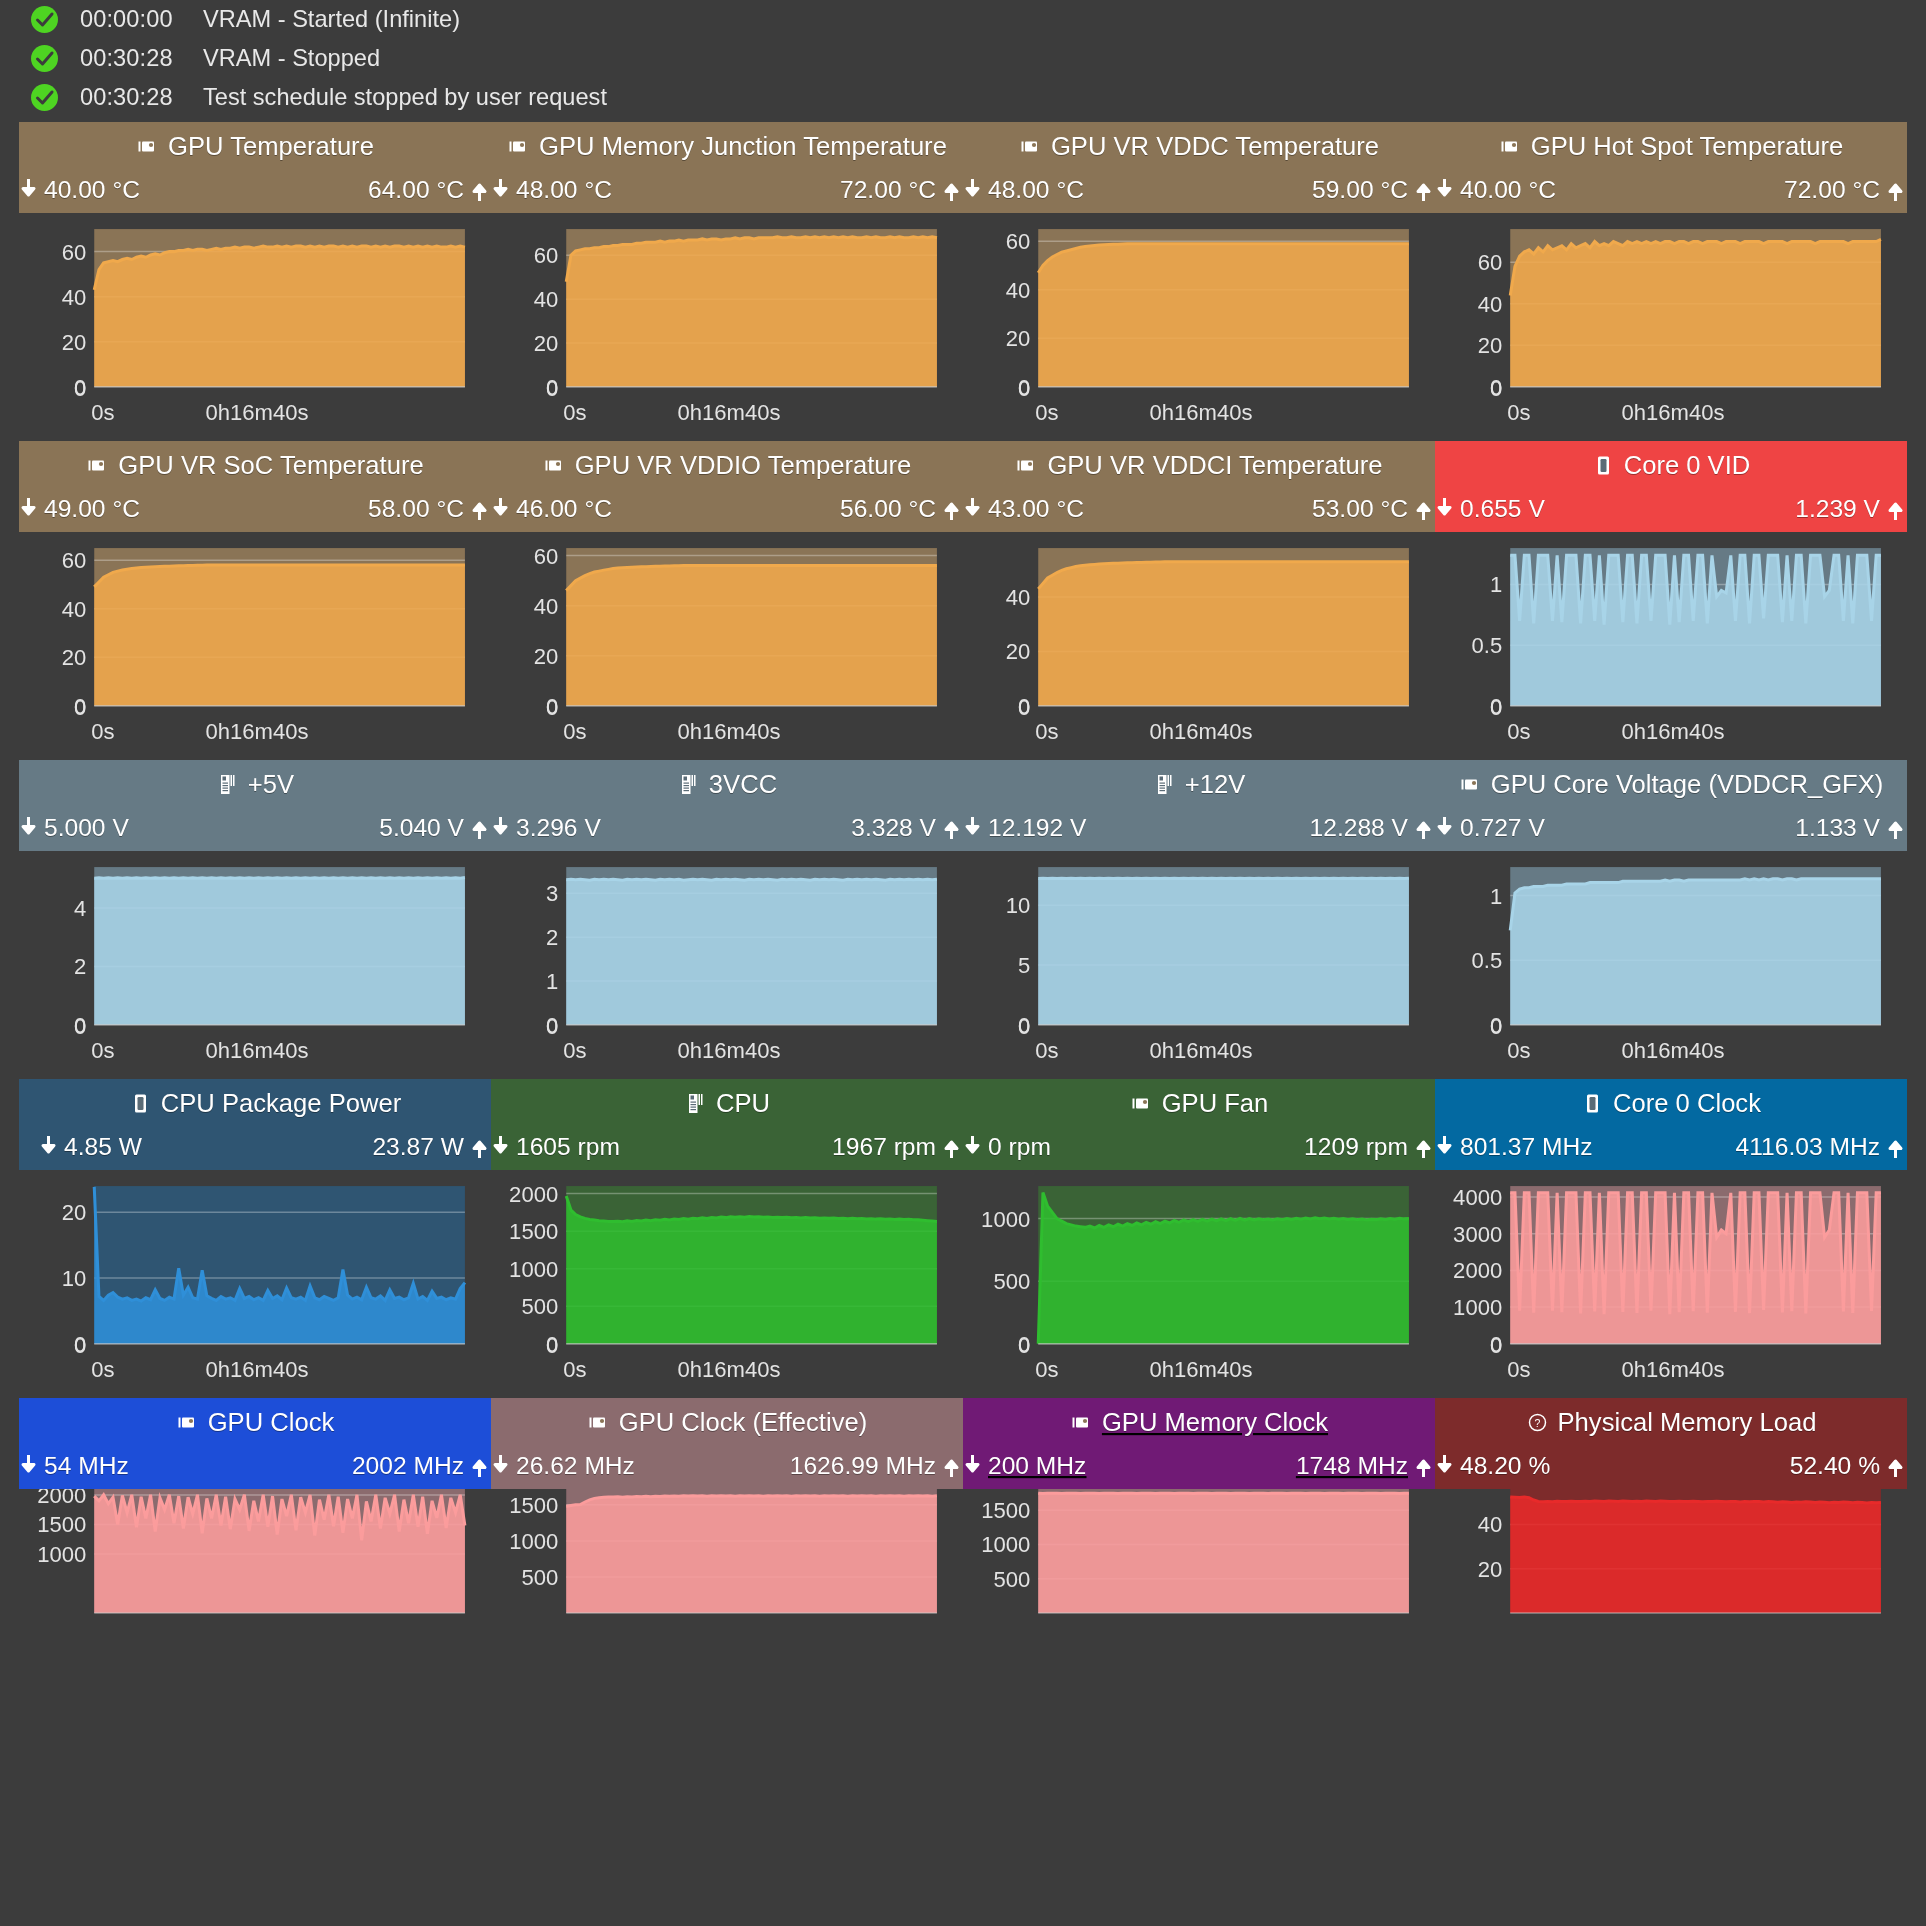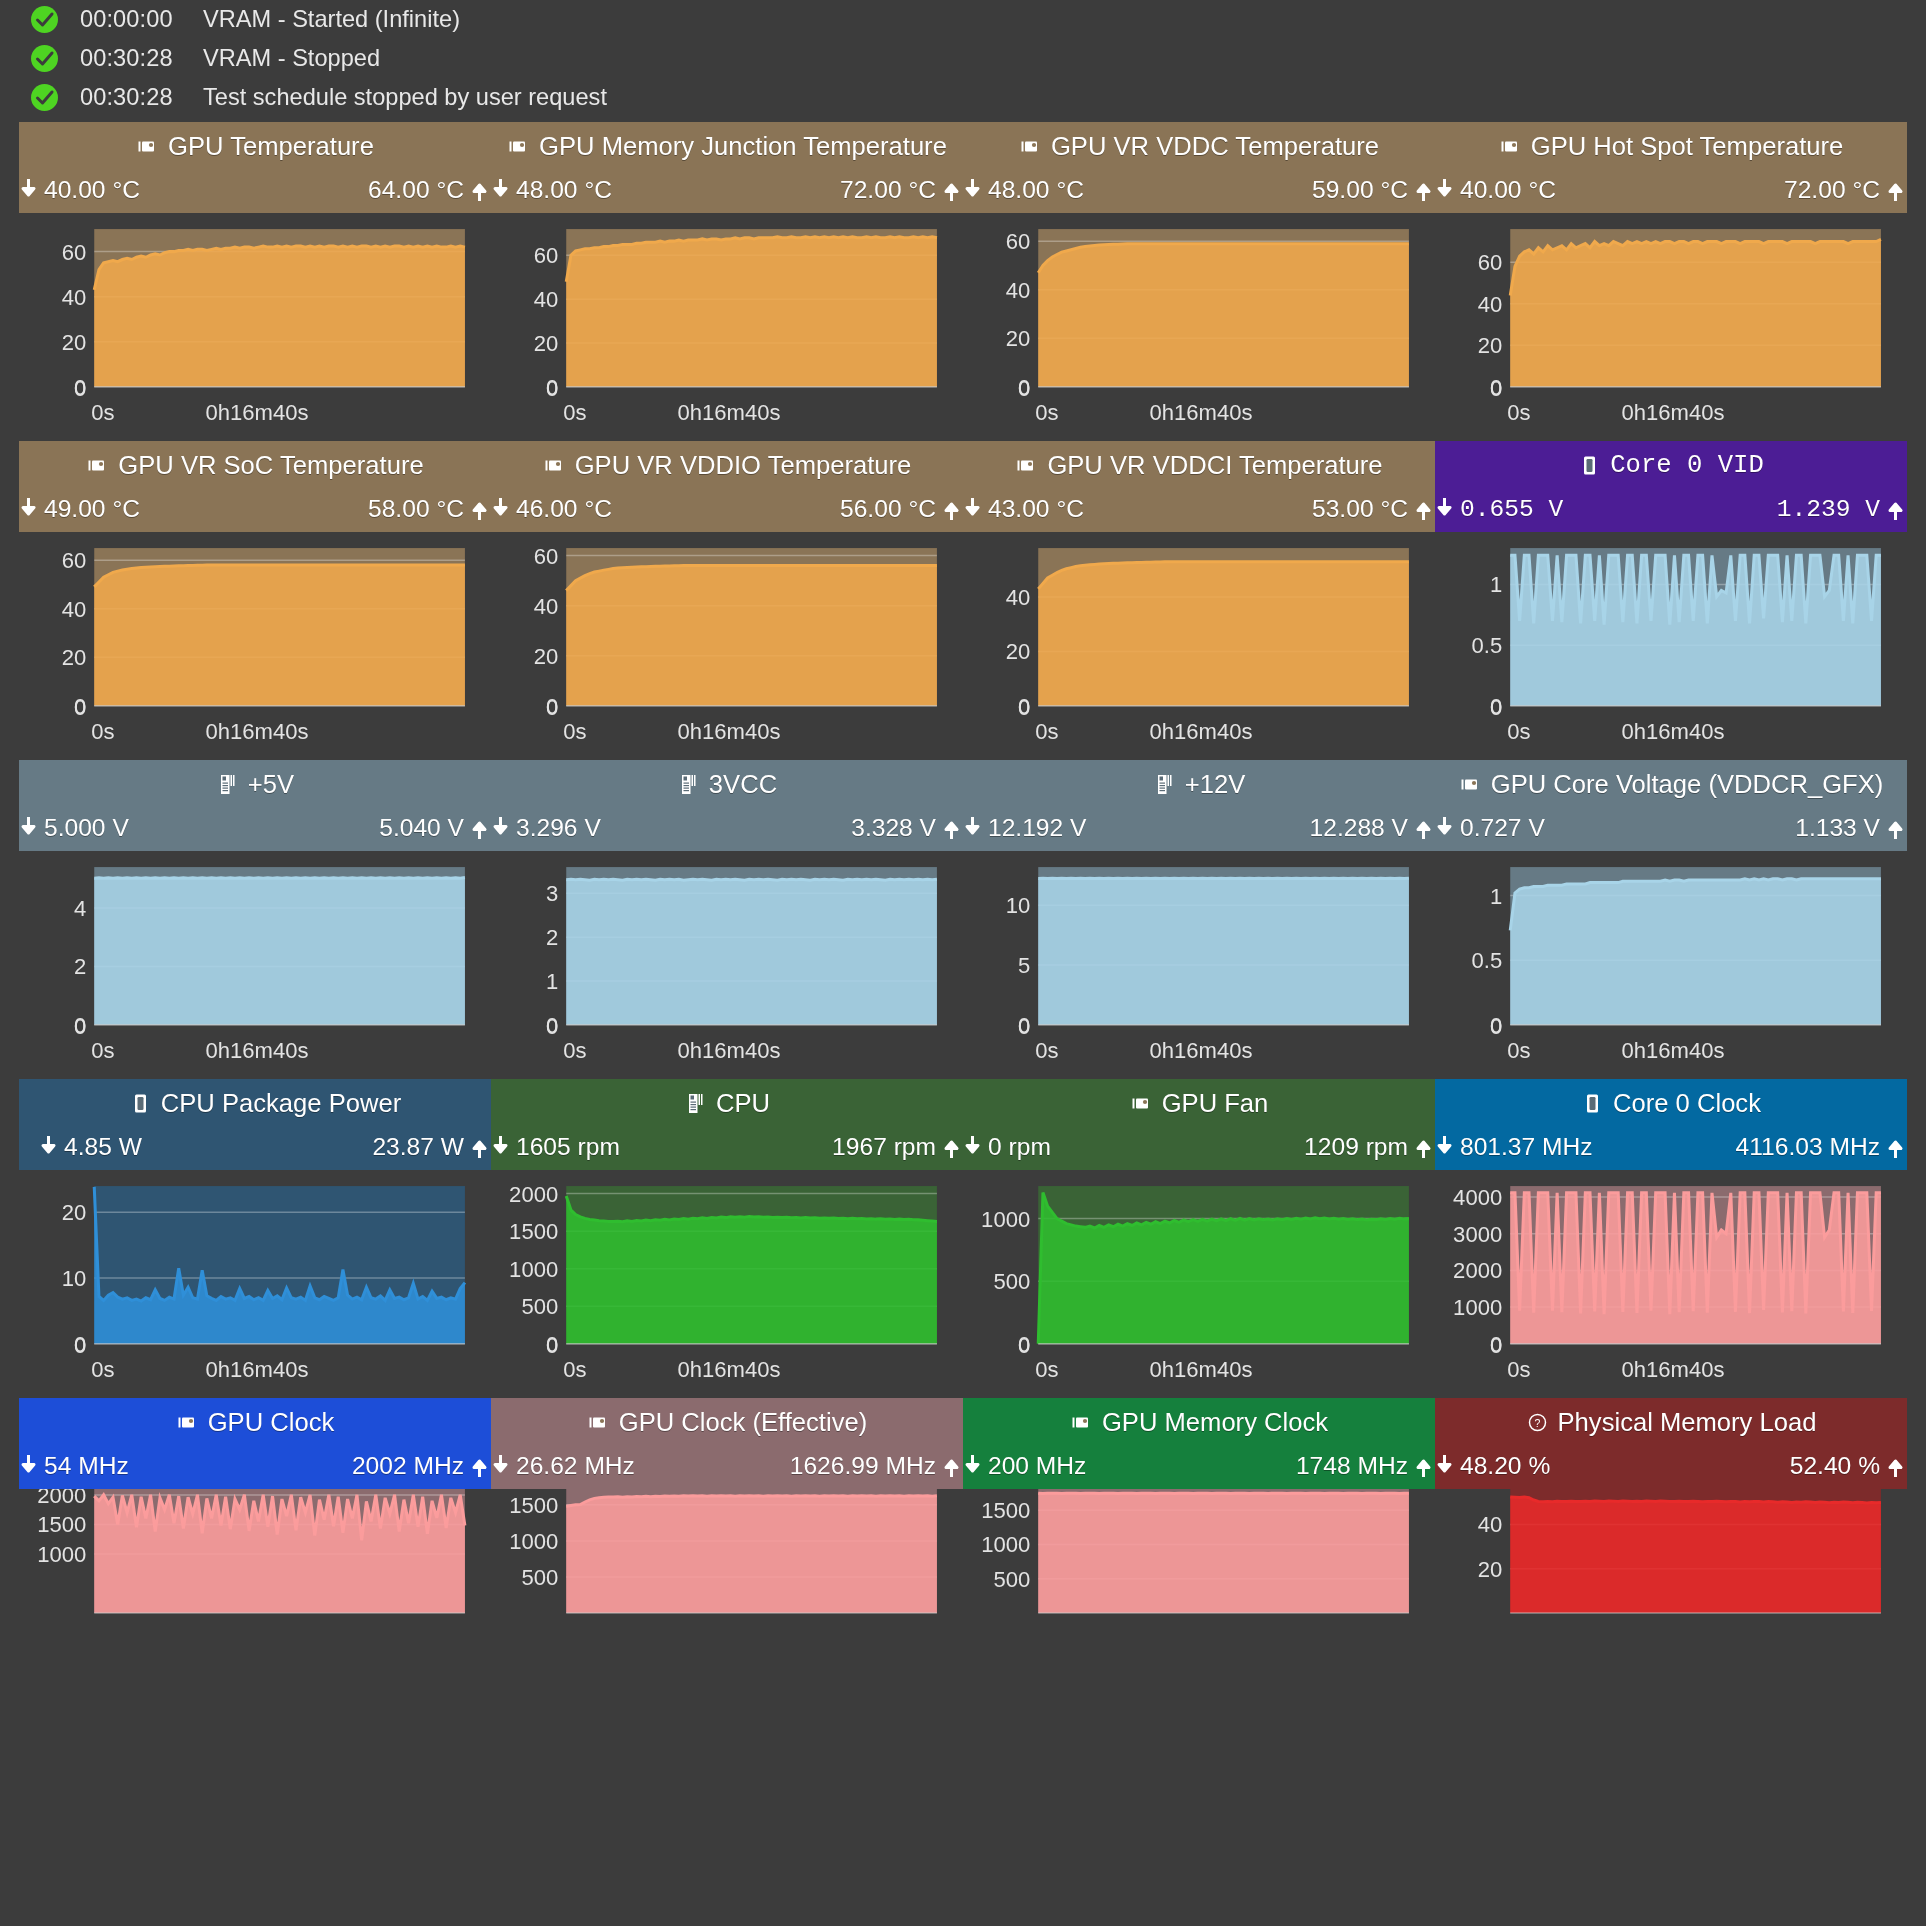--- a/index.html
+++ b/index.html
@@ -398,21 +398,21 @@
           <span class="mm-right">
             <span class="mm-val">53.00 °C</span>
             <span class="arrow">
               <svg viewBox="0 0 34 52">
                 <path d="M17 48 L17 20 M6 29 L17 16 L28 29 Z" fill="#fff" stroke="#fff" stroke-width="6" stroke-linejoin="round"></path>
               </svg>
             </span>
           </span>
         </div>
       </div>
-      <div class="hcell" style="background: #4c1d95; font-family: Liberation Mono, monospace;">
+      <div class="hcell" style="background: #ef4444;">
         <div class="title-line">
           <span class="icon-box">
             <svg viewBox="0 0 46 46">
               <rect x="12" y="5" width="22" height="36" rx="3" fill="#fff"></rect>
               <rect x="17" y="10" width="12" height="26" rx="2.5" fill="#5a6b76"></rect>
             </svg>
           </span>
           <span class="title-text">Core 0 VID</span>
         </div>
         <div class="minmax">
@@ -1002,21 +1002,21 @@
           <span class="mm-right">
             <span class="mm-val">1626.99 MHz</span>
             <span class="arrow">
               <svg viewBox="0 0 34 52">
                 <path d="M17 48 L17 20 M6 29 L17 16 L28 29 Z" fill="#fff" stroke="#fff" stroke-width="6" stroke-linejoin="round"></path>
               </svg>
             </span>
           </span>
         </div>
       </div>
-      <div class="hcell" style="background: #15803d;">
+      <div class="hcell" style="background: #701a75; text-decoration: underline;">
         <div class="title-line">
           <span class="icon-box">
             <svg viewBox="0 0 46 46">
               <rect x="5" y="13" width="4" height="20" fill="#fff"></rect>
               <rect x="12" y="13" width="24" height="20" rx="2" fill="#fff"></rect>
               <circle cx="30" cy="20" r="4.2" fill="#8a7456"></circle>
             </svg>
           </span>
           <span class="title-text">GPU Memory Clock</span>
         </div>

